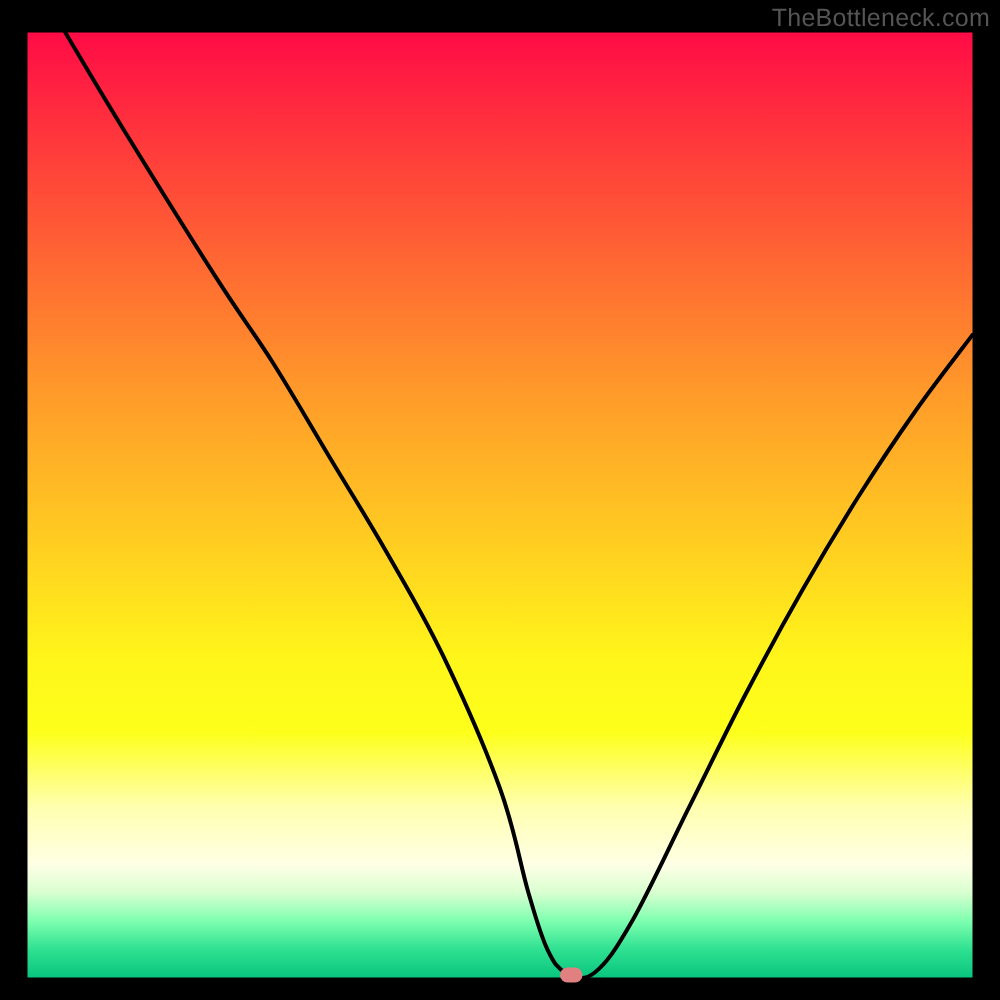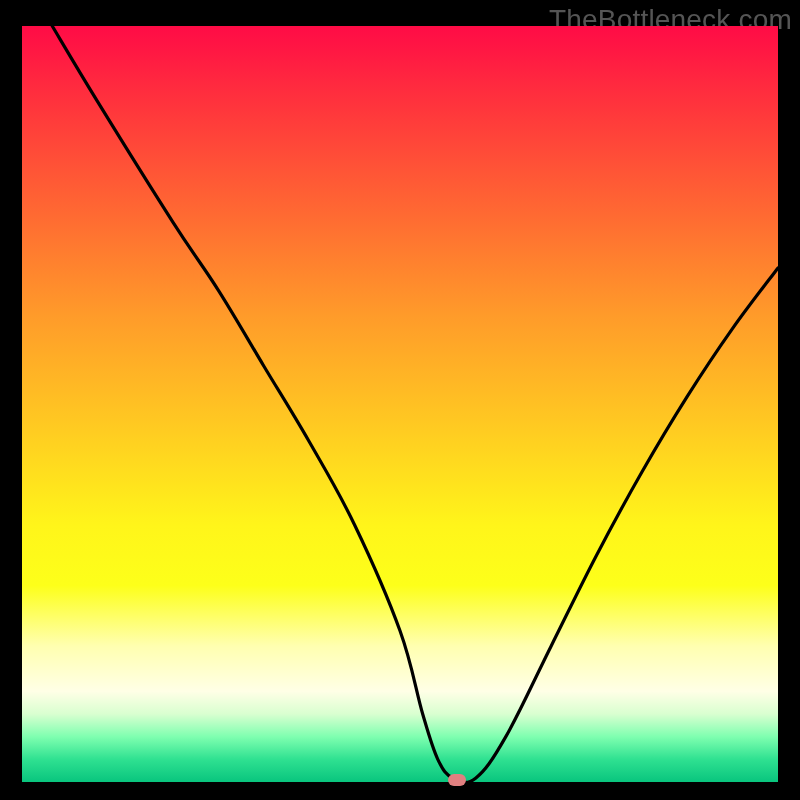--- a/index.html
+++ b/index.html
@@ -38,21 +38,21 @@
       #7fffb0 94%,
       #2fe191 97%,
       #09c57e 100%
     );
   }
   .watermark {
     position: absolute;
     top: 4px;
     right: 8px;
     color: #555;
-    font-size: 28px;
+    font-size: 20px;
     font-weight: 500;
     letter-spacing: 0.2px;
   }
   svg.curve {
     position: absolute;
     left: 0;
     top: 0;
     width: 756px;
     height: 756px;
     overflow: visible;

